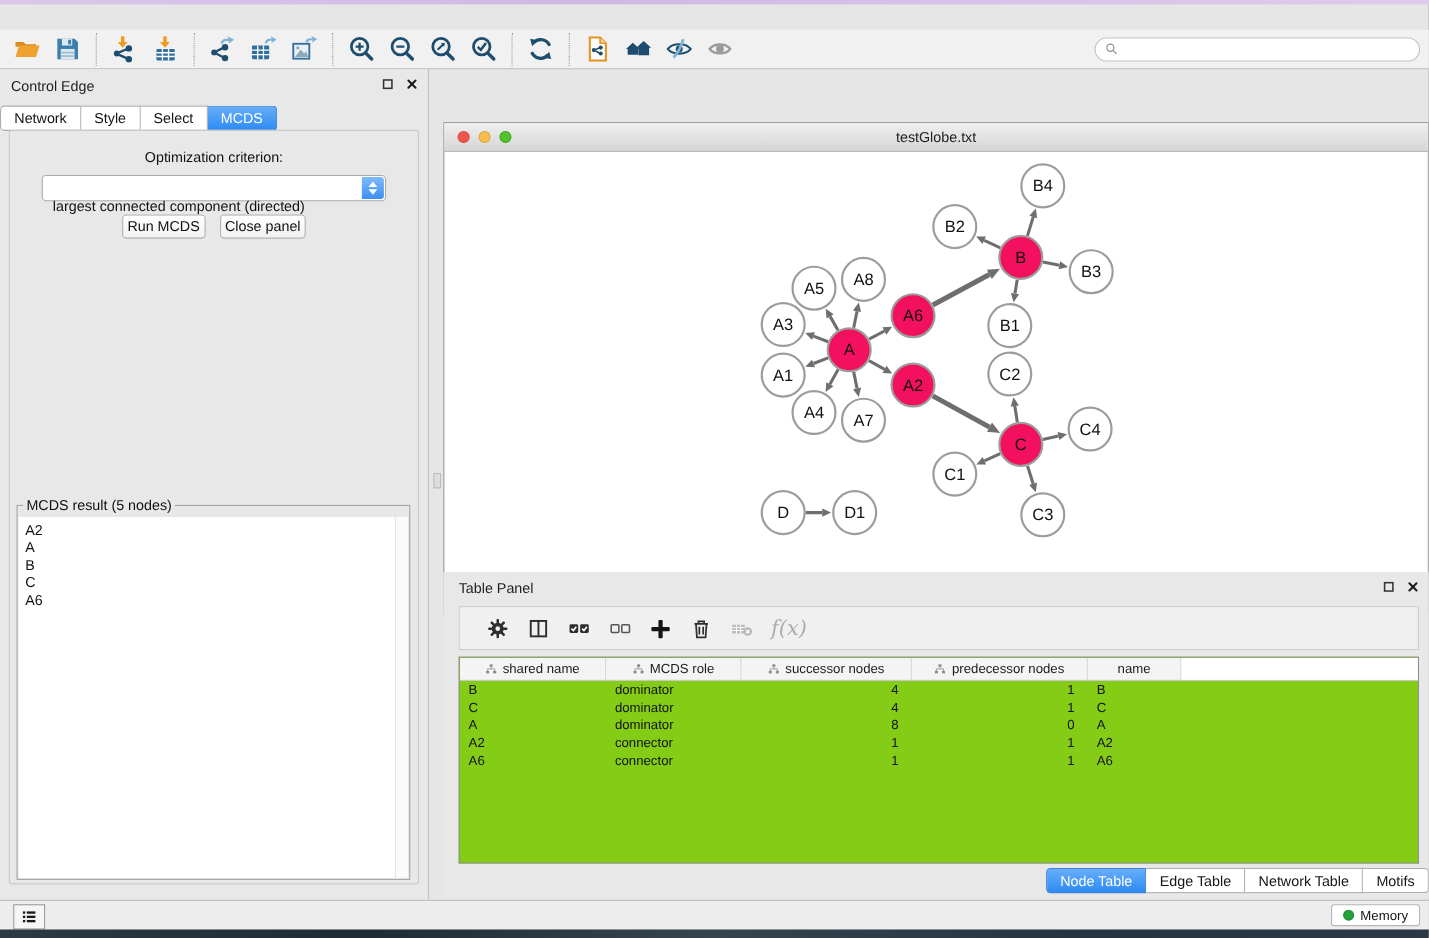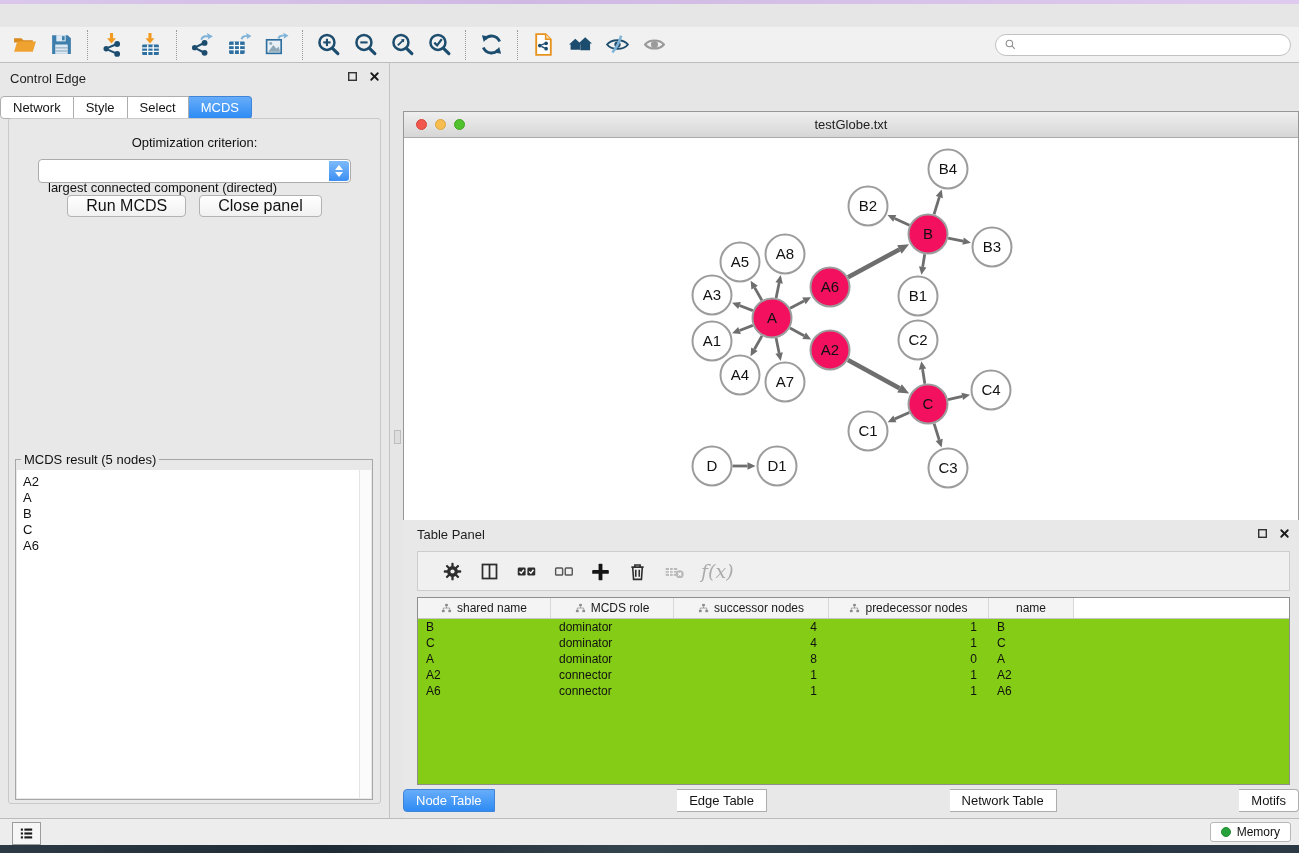--- a/index.html
+++ b/index.html
@@ -56,21 +56,21 @@
             border:1px solid #ABABAB;border-radius:4px;box-sizing:border-box;cursor:default;}
   .dropdown-value{position:absolute;left:9px;top:20px;font-size:13px;color:#111;white-space:nowrap;}
   .dropdown-stepper{position:absolute;right:1px;top:1px;bottom:1px;width:20px;
             background:linear-gradient(#7DBAFB,#3D8FF2);border-radius:0 3px 3px 0;
             display:flex;flex-direction:column;align-items:center;justify-content:center;gap:2px;}
   .tri-up{width:0;height:0;border-left:4px solid transparent;border-right:4px solid transparent;
           border-bottom:5px solid #FFF;}
   .tri-down{width:0;height:0;border-left:4px solid transparent;border-right:4px solid transparent;
           border-top:5px solid #FFF;}
   .cp-buttons{display:flex;justify-content:center;gap:13px;margin-top:12px;}
-  .btn{height:22px;line-height:20px;padding:0 18px;font-size:16px;color:#111;
+  .btn{height:22px;line-height:20px;padding:0 4px;font-size:13px;color:#111;
        background:linear-gradient(#FFFFFF,#F1F1F1);border:1px solid #B3B3B3;border-radius:4px;cursor:default;}
   .result-group{position:absolute;left:6px;right:7px;top:340px;bottom:3px;border:1px solid #A6A6A6;}
   .result-title{position:absolute;left:5px;top:-8px;background:#E8E8E8;padding:0 3px;font-size:13px;color:#111;}
   .result-list{position:absolute;left:1px;right:12px;top:10px;bottom:1px;background:#FFF;
                font-size:13px;padding:4px 6px;box-sizing:border-box;overflow:hidden;color:#111;}
   .result-item{height:16px;line-height:16px;}
   .result-scroll{position:absolute;right:1px;top:10px;bottom:1px;width:11px;background:#FBFBFB;
                border-left:1px solid #E4E4E4;}
   
   .v-grip{position:absolute;left:394px;top:430px;width:7px;height:14px;background:#DDDDDD;
@@ -100,21 +100,21 @@
               border:1px solid #8E8E8E;box-sizing:border-box;overflow:hidden;}
   .dt-head{display:flex;height:20px;background:#F4F4F4;border-bottom:1px solid #C6C6C6;
            font-size:12px;color:#1A1A1A;}
   .dt-col{display:flex;align-items:center;justify-content:center;gap:5px;
           border-right:1px solid #D9D9D9;box-sizing:border-box;flex:none;}
   .dt-col svg{width:11px;height:11px;}
   .dt-col.filler{flex:1;border-right:none;background:#FFF;}
   .dt-row{display:flex;height:16px;font-size:12px;align-items:center;color:#111;}
   .dt-cell{box-sizing:border-box;padding:0 8px;white-space:nowrap;flex:none;}
   .dt-cell.right{text-align:right;padding-right:12px;}
-  .tp-tabs{position:absolute;left:0;width:100%;bottom:6px;display:flex;justify-content:space-between;}
+  .tp-tabs{position:absolute;left:0;width:100%;bottom:6px;display:flex;justify-content:flex-end;}
   
   .status-bar{position:absolute;left:0;top:818px;width:100%;height:27px;background:#EDEDED;
               border-top:1px solid #BCBCBC;box-sizing:border-box;}
   .sb-list-btn{position:absolute;left:12px;top:3px;width:27px;height:21px;background:#F6F6F6;
                border:1px solid #9C9C9C;display:flex;align-items:center;justify-content:center;}
   .sb-list-btn svg{width:17px;height:17px;}
   .memory-btn{position:absolute;right:8px;top:3px;height:20px;background:#FFF;border:1px solid #B7B7B7;
               border-radius:3px;display:flex;align-items:center;gap:6px;padding:0 10px;
               font-size:12px;color:#111;box-sizing:border-box;}
   .mem-dot{width:10px;height:10px;border-radius:50%;background:#27A23A;border:1px solid #1F8A2F;

